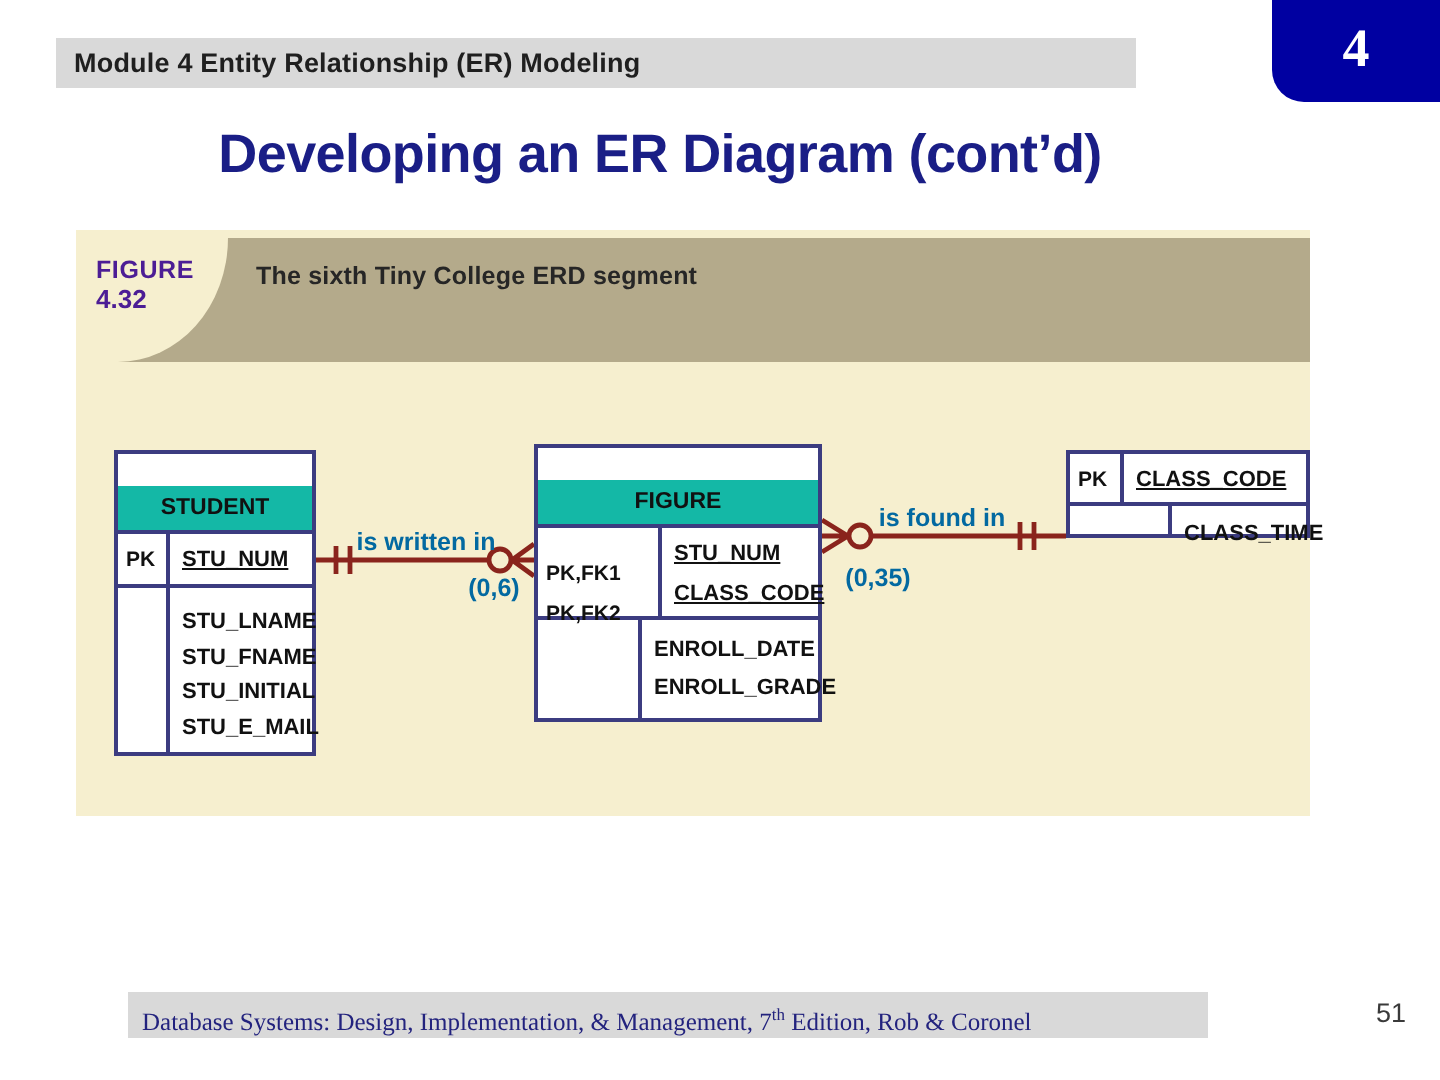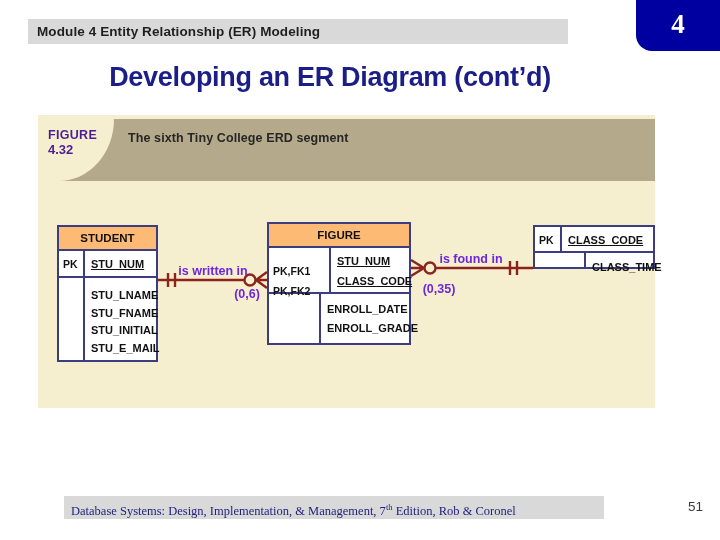--- a/index.html
+++ b/index.html
@@ -63,24 +63,25 @@
 
   
   .entity {
     position:absolute;
     background:#ffffff;
     border:2px solid #3c3c80;
     font-size:11px; font-weight:bold; color:#111111;
   }
   .entity-header {
     height:24px; line-height:22px;
-    background:#fdba74;
+    background:#14b8a6;
     border-bottom:2px solid #3c3c80;
     text-align:center;
     font-size:11.5px;
+    margin-top:16px;
   }
   .entity-row { display:flex; border-bottom:2px solid #3c3c80; }
   .entity-row.last { border-bottom:none; }
   .key-col {
     border-right:2px solid #3c3c80;
     padding-left:4px;
     font-size:10.5px;
     flex-shrink:0;
   }
   .attr-col { flex:1; padding-left:6px; }
@@ -111,21 +112,21 @@
   #entity-class .row-pk   { height:26px; }
   #entity-class .row-pk .key-col  { width:27px; line-height:26px; }
   #entity-class .row-pk .attr-col { line-height:26px; }
   #entity-class .row-attr { height:14px;padding-left:24px; }
   #entity-class .row-attr .key-col { width:27px; }
   #entity-class .row-attr .attr-col { line-height:29px; }
 
   
   .rel-label, .rel-card {
     position:absolute;
-    color:#6d28d9;
+    color:#0369a1;
     font-size:12.5px; font-weight:bold;
     text-align:center;
   }
   #rel1-label { left:133px; top:149px; width:84px; }
   #rel1-card  { left:186px; top:172px; width:46px; }
   #rel2-label { left:399px; top:137px; width:68px; }
   #rel2-card  { left:376px; top:167px; width:50px; }
 
   .connector-svg { position:absolute; left:0; top:0; pointer-events:none; }
 

